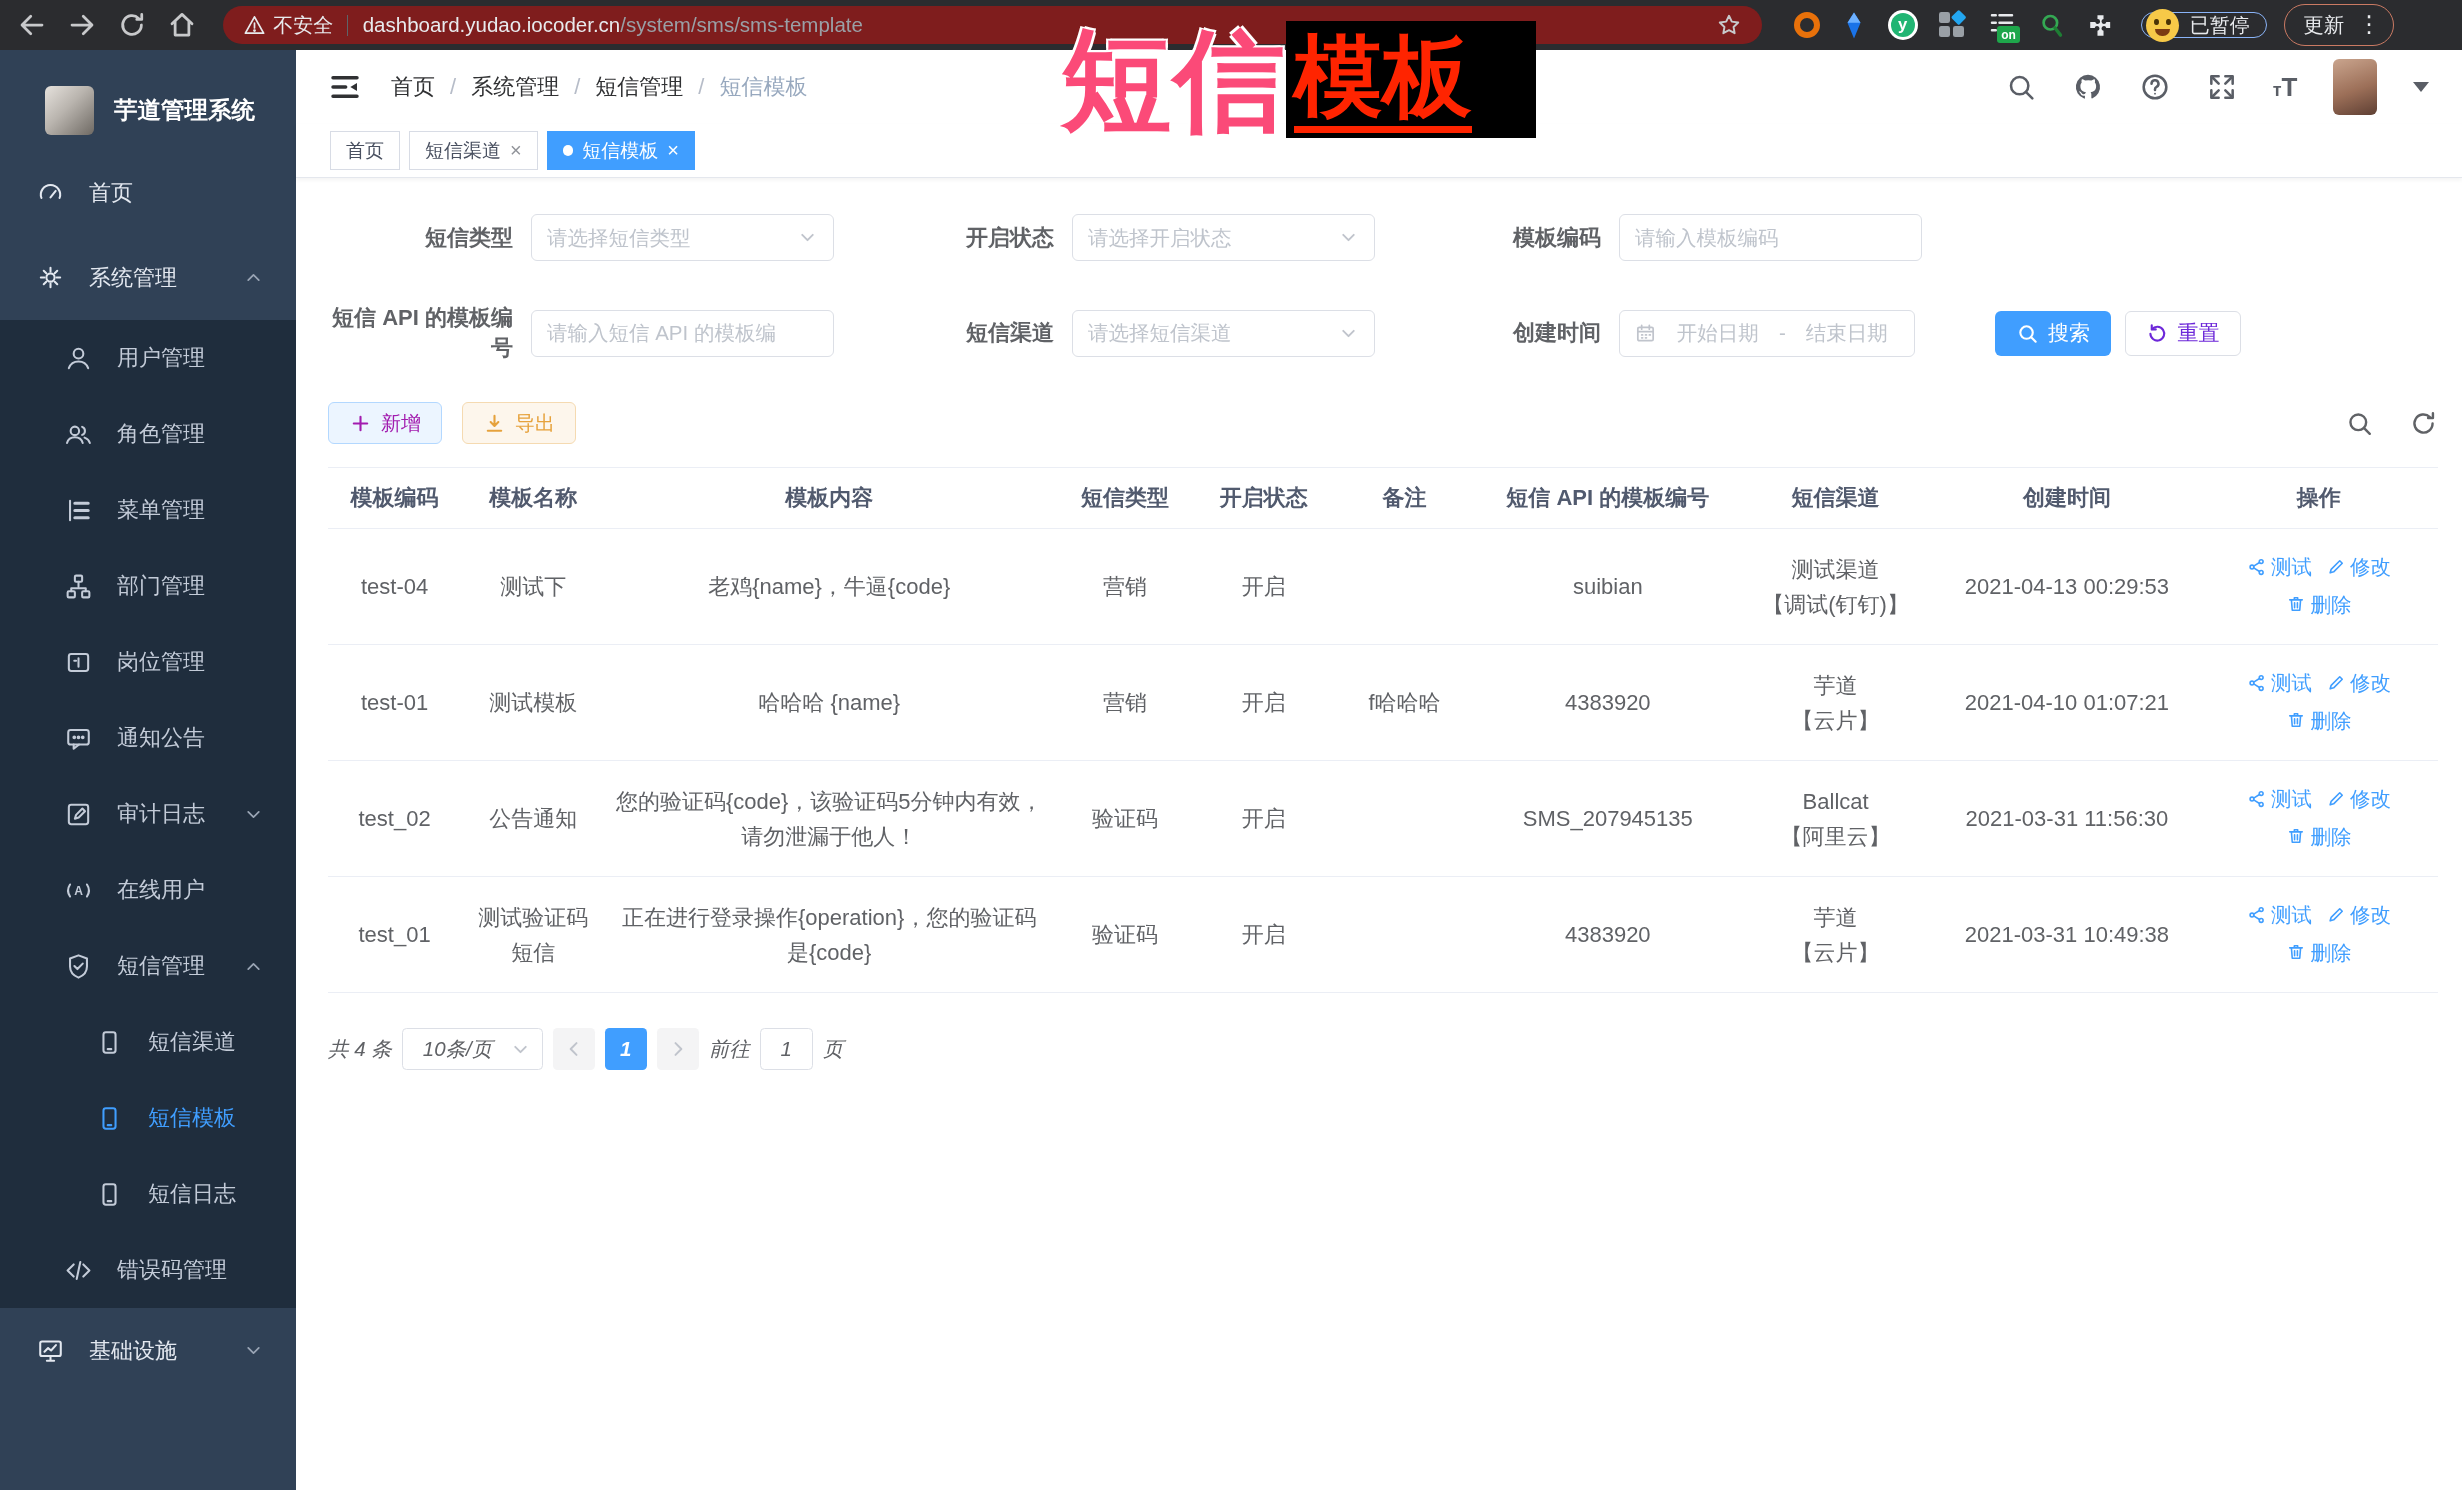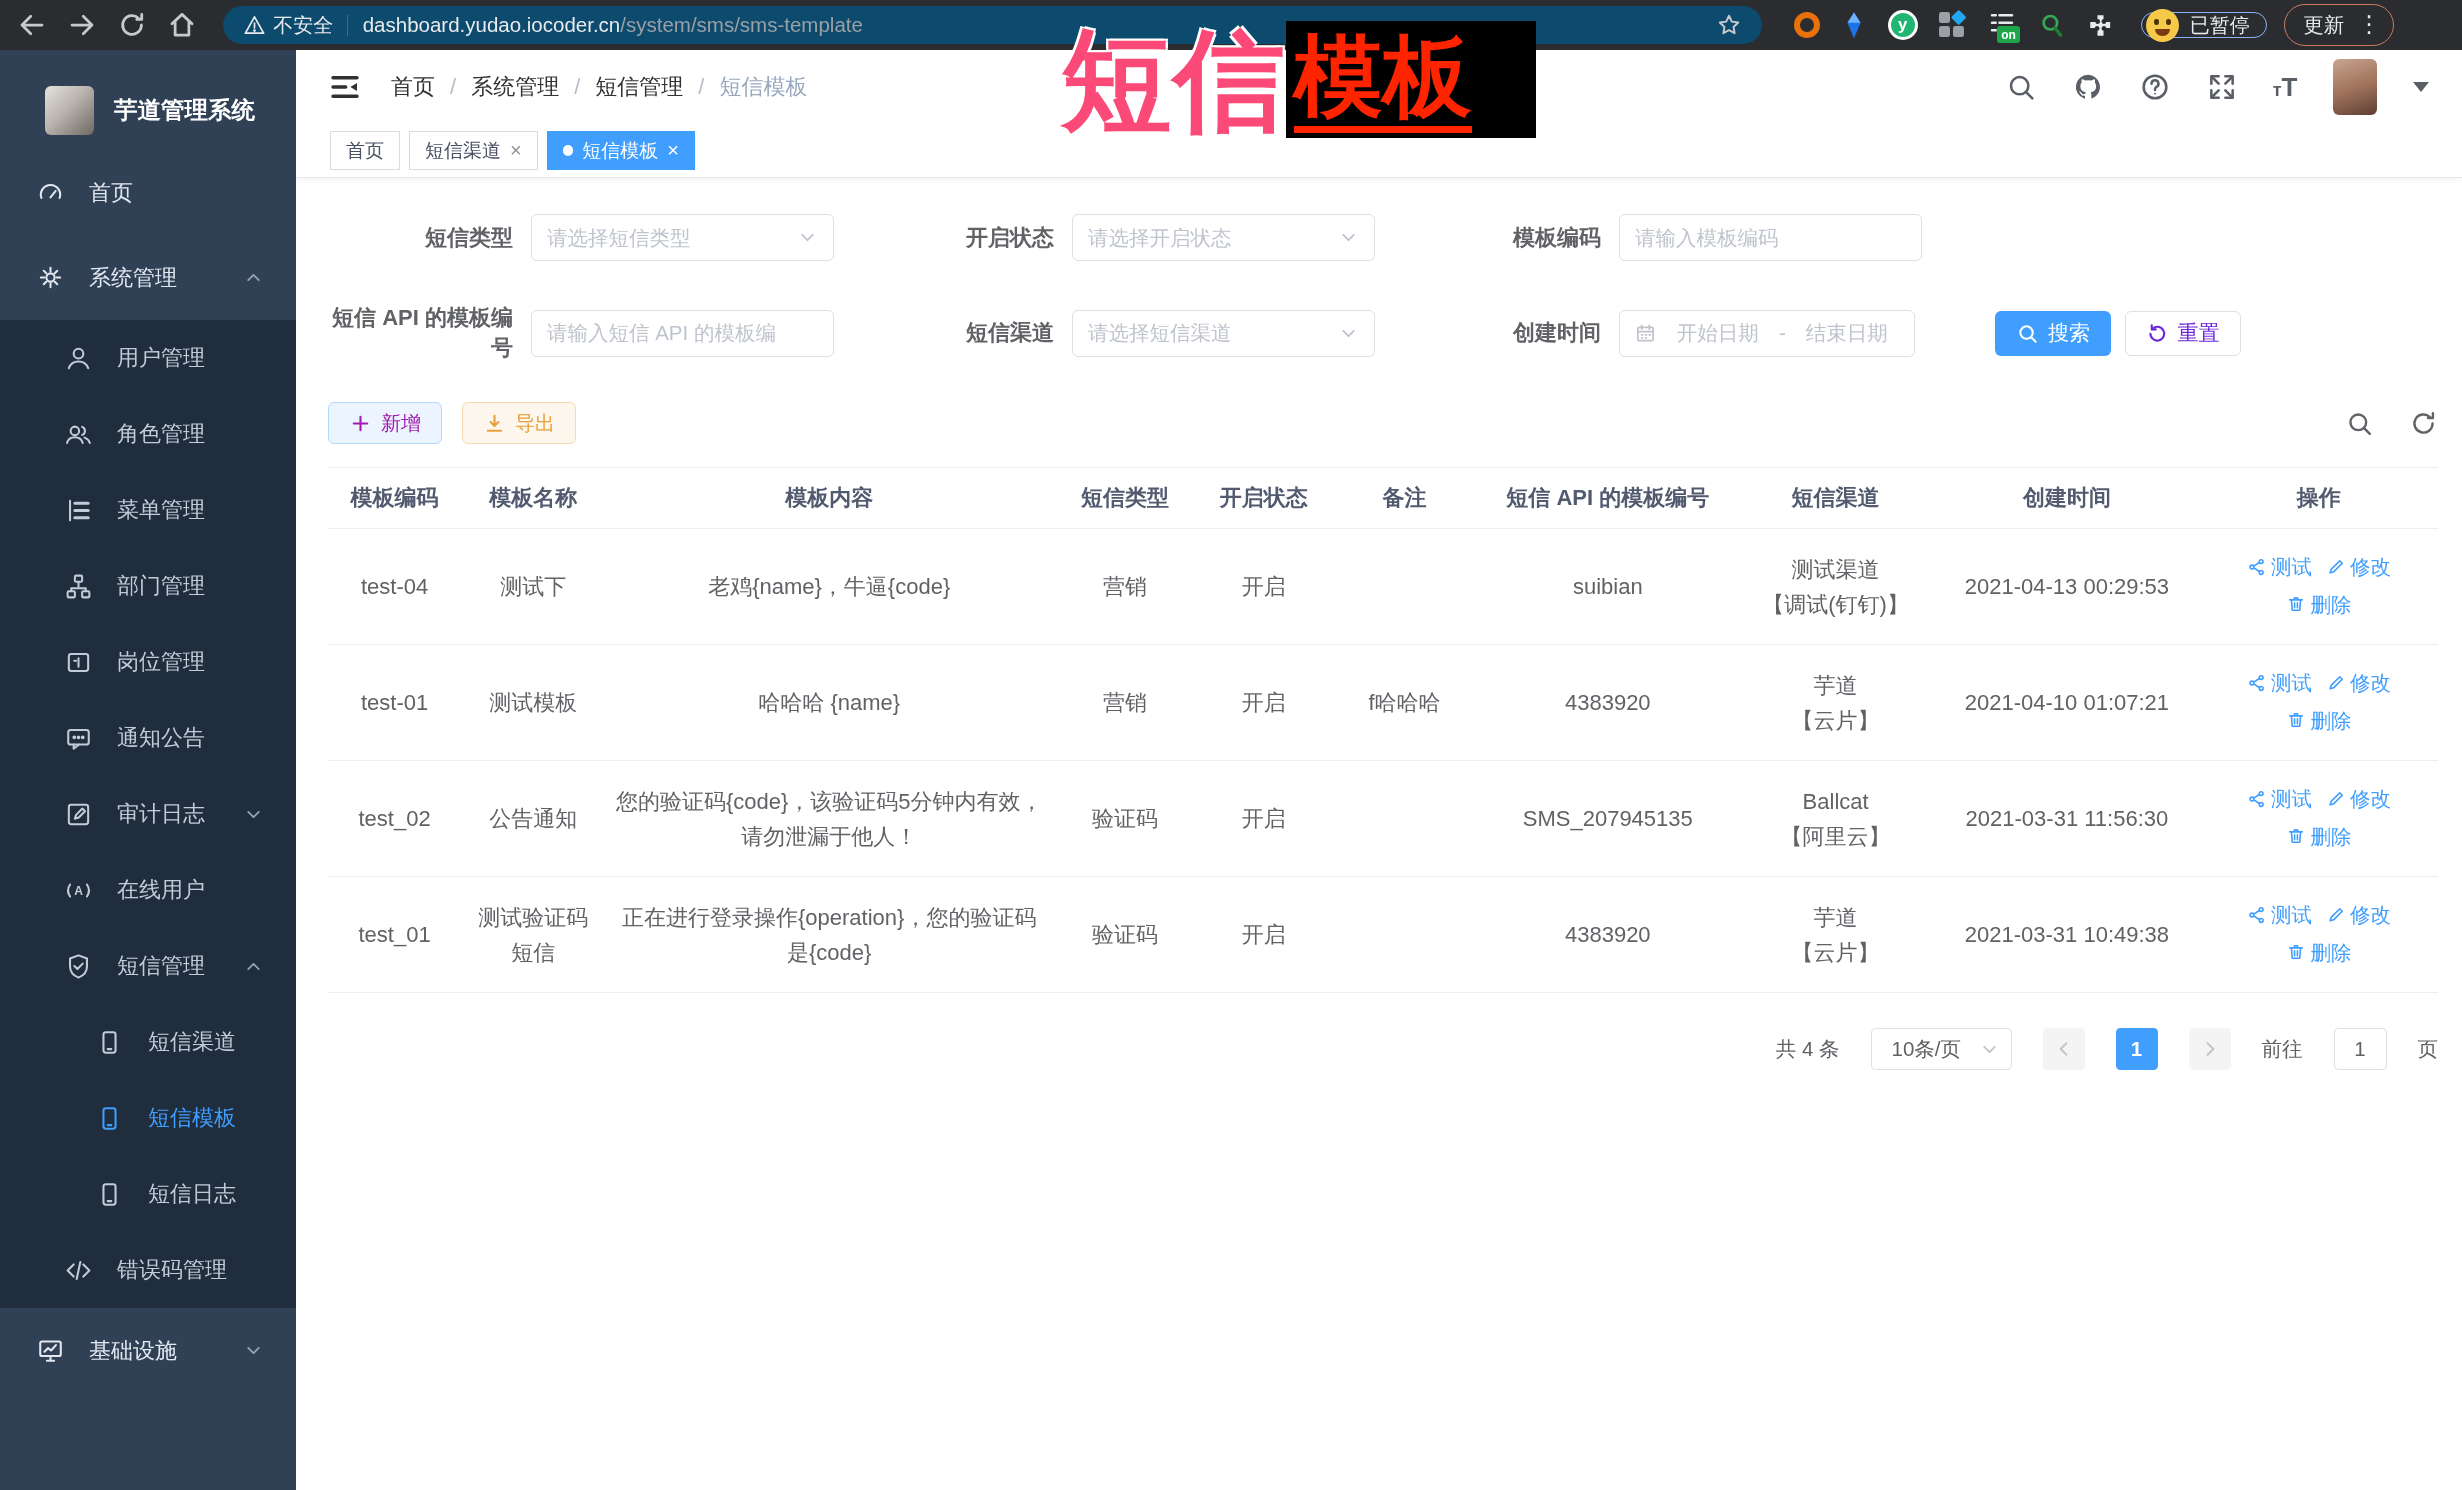--- a/index.html
+++ b/index.html
@@ -4,21 +4,21 @@
 <style>
   * { margin:0; padding:0; box-sizing:border-box; }
   html,body { width:2462px; height:1490px; }
   body { position:relative; overflow:hidden; background:#fff;
          font-family:"Liberation Sans","DejaVu Sans",sans-serif; }
   svg { display:block; }
 
   
   .browser-bar { height:50px; background:#2b2c2f; display:flex; align-items:center; padding:0 16.7px; }
   .nav-ico { width:30px; height:30px; stroke:#c8c9cb; fill:none; stroke-width:2.2; stroke-linecap:round; stroke-linejoin:round; margin-right:20px; }
-  .url-pill { width:1539px; height:38px; background:#0c4a6e; border-radius:19px; display:flex; align-items:center; padding:0 20px; margin-left:6px; }
+  .url-pill { width:1539px; height:38px; background:#7f1d1d; border-radius:19px; display:flex; align-items:center; padding:0 20px; margin-left:6px; }
   .warn-ico { width:23px; height:23px; stroke:#e8eaed; fill:none; stroke-width:1.8; stroke-linecap:round; stroke-linejoin:round; }
   .sec-label { color:#e8eaed; font-size:20px; margin:0 13.6px 0 7.6px; }
   .url-divider { width:0.8px; height:21px; background:#5f6368; margin-right:15px; }
   .url-host { color:#e8eaed; font-size:20.5px; }
   .url-path { color:#9aa0a6; font-size:20.5px; }
   .url-spacer { flex:1; }
   .star-ico { width:26px; height:26px; stroke:#c8c9cb; fill:none; stroke-width:1.8; stroke-linejoin:round; }
   .ext-area { display:flex; align-items:center; gap:21px; margin-left:32px; }
   .ext-ring { width:26px; height:26px; border-radius:50%; border:6.8px solid #e8710a; }
   .ext-pin { width:26px; height:29px; }
@@ -98,21 +98,21 @@
   .btn-export { margin-left:20px; height:42px; padding:0 20px; background:#fdf6ec; border:0.8px solid #f5dab1; color:#e6a23c; font-size:20px; }
   .tool-icons { margin-left:auto; display:flex; align-items:center; gap:35px; }
   .t-ico { width:29px; height:29px; stroke:#606266; fill:none; stroke-width:2; stroke-linecap:round; stroke-linejoin:round; cursor:pointer; }
 
   table.grid { margin-top:23px; width:100%; border-collapse:collapse; table-layout:fixed; }
   .grid th { font-size:22px; font-weight:600; color:#515a6e; padding:15px 6px; border-top:0.8px solid #ebeef5; border-bottom:0.8px solid #ebeef5; text-align:center; }
   .grid td { font-size:22px; color:#606266; text-align:center; padding:20px 7.6px; border-bottom:0.8px solid #ebeef5; line-height:35px; word-break:break-all; }
   .ops a { color:#409eff; font-size:20.5px; display:inline-flex; align-items:center; gap:4.5px; margin:0 6.8px; text-decoration:none; white-space:nowrap; cursor:pointer; }
   .op-ico { width:20px; height:20px; stroke:#409eff; fill:none; stroke-width:1.9; stroke-linecap:round; stroke-linejoin:round; }
 
-  .pagination { margin-top:35px; display:flex; justify-content:flex-end; align-items:center; gap:31px; font-size:20.5px; color:#606266; }
+  .pagination { margin-top:35px; display:flex; justify-content:flex-start; align-items:center; gap:10px; font-size:20.5px; color:#606266;font-style:italic; }
   .pg-select { width:141px; height:42px; border:0.8px solid #dcdfe6; border-radius:4.5px; display:flex; align-items:center; padding:0 10.6px 0 20px; color:#606266; cursor:pointer; }
   .pg-select span { flex:1; }
   .pg-btn { width:42px; height:42px; border-radius:4.5px; background:#f4f4f5; display:flex; align-items:center; justify-content:center; cursor:pointer; }
   .pg-btn svg { width:20px; height:20px; stroke:#c0c4cc; fill:none; stroke-width:2.4; stroke-linecap:round; stroke-linejoin:round; }
   .pg-cur { width:42px; height:42px; border-radius:4.5px; background:#409eff; color:#fff; font-weight:600; display:flex; align-items:center; justify-content:center; cursor:pointer; }
   .pg-goto-input { width:53px; height:42px; border:0.8px solid #dcdfe6; border-radius:4.5px; display:flex; align-items:center; justify-content:center; color:#606266; cursor:text; }
 
   
   .annotation { position:absolute; left:1061px; top:21px; display:flex; align-items:flex-start; pointer-events:none; z-index:60; }
   .anno-pink { font-size:111px; line-height:121px; font-weight:700; color:#fb4a78; letter-spacing:1.5px;

